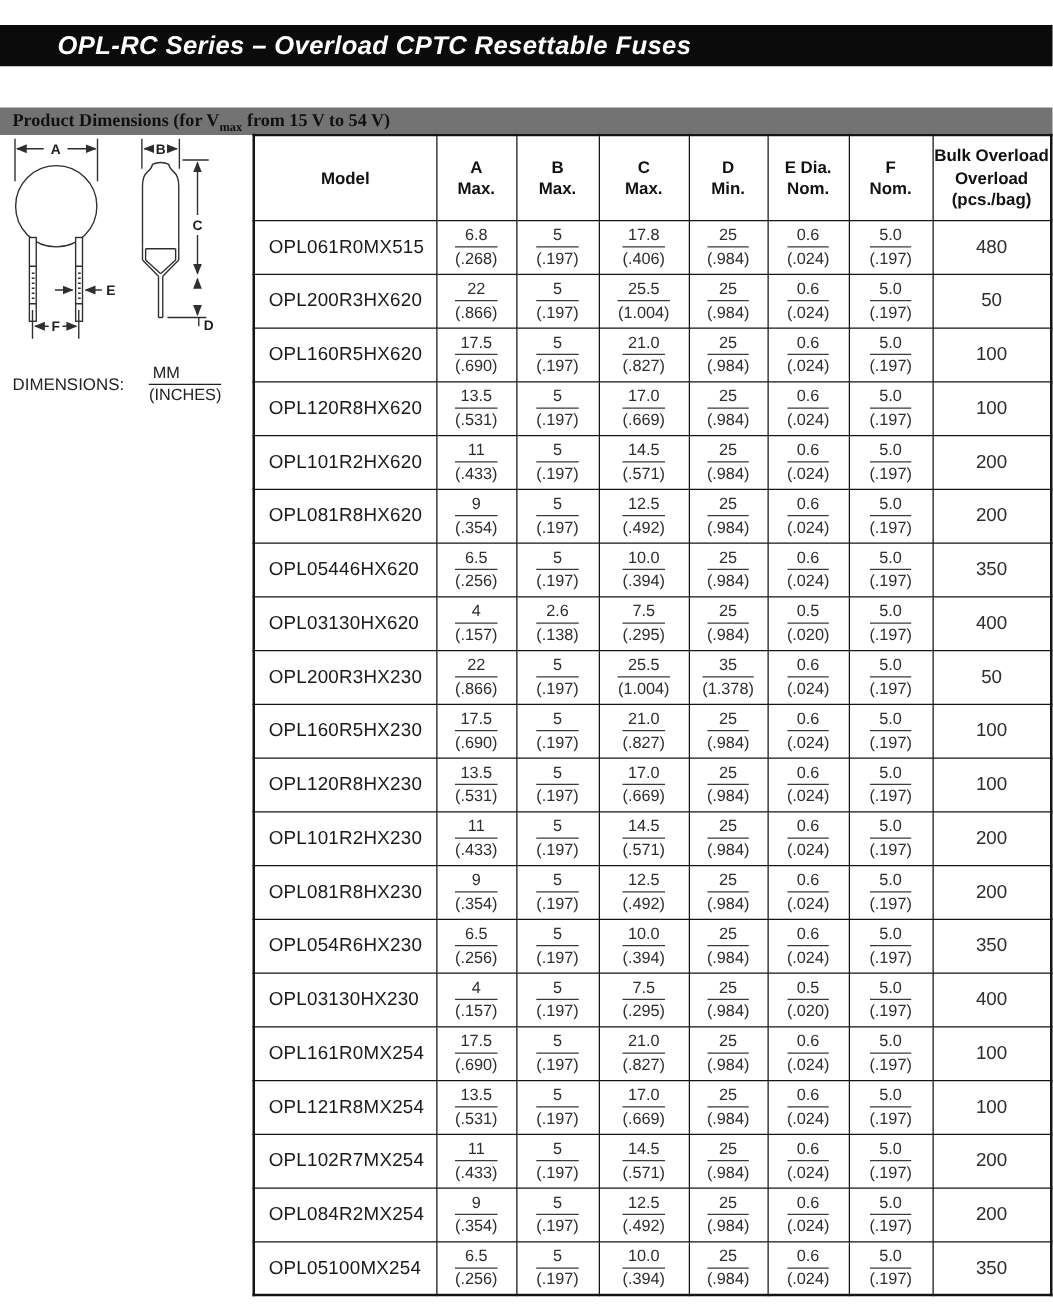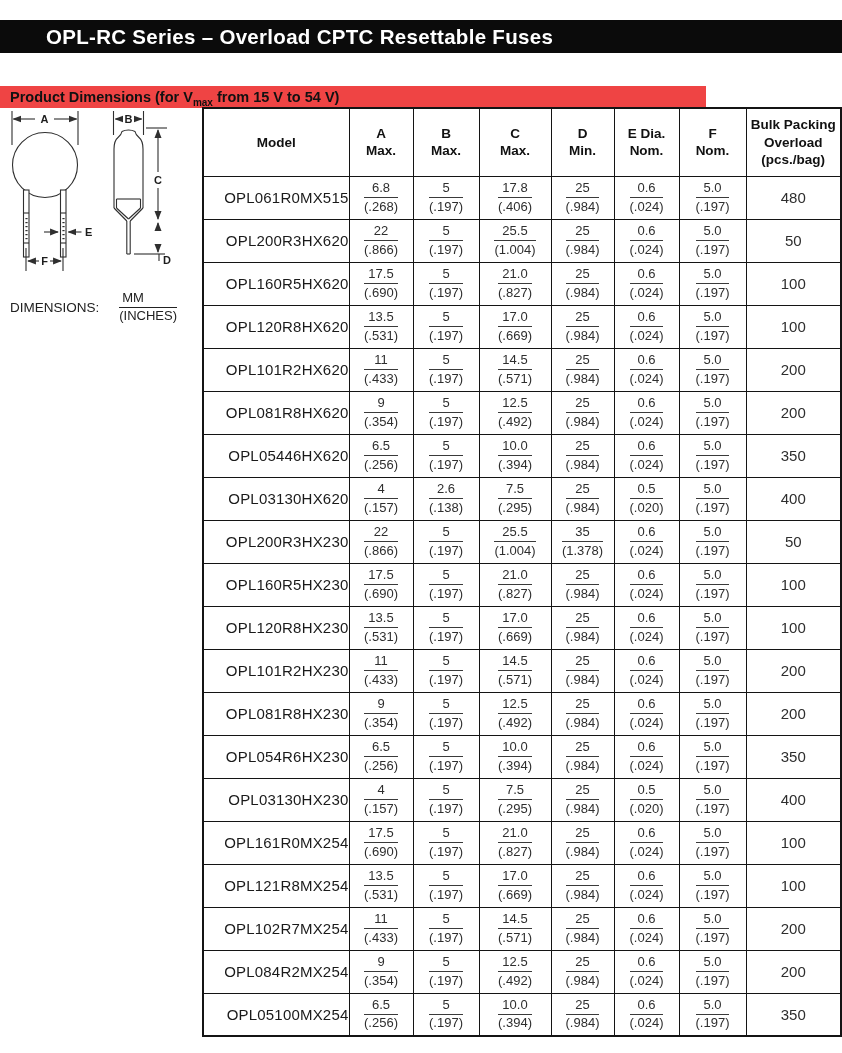--- a/index.html
+++ b/index.html
@@ -3,29 +3,29 @@
 <meta charset="utf-8">
 <style>
   html,body { margin:0; padding:0; }
   body {
     width:842px; height:1053px; background:#ffffff; position:relative;
     font-family:"Liberation Sans", sans-serif; color:#1d1d1d;
     -webkit-font-smoothing:antialiased;
   }
   .title-bar {
     position:absolute; left:0; top:20px; width:842px; height:33px;
-    background:#0b0b0b; display:flex; align-items:center;
+    background:#0b0b0b; display:flex; align-items:center;font-style:italic;
   }
   .title-bar .title-text {
     color:#ffffff; font-weight:bold; font-size:20.5px;
     padding-left:46px; letter-spacing:0.3px; white-space:nowrap;
   }
   .section-bar {
-    position:absolute; left:0; top:86px; width:706px; height:22px;
-    background:#ef4444; display:flex; align-items:center;
+    position:absolute; left:0; top:86px; width:842px; height:22px;
+    background:#737373; display:flex; align-items:center;font-family:Liberation Serif, serif;
   }
   .section-bar .section-text {
     font-weight:bold; font-size:14.5px; padding-left:10px; color:#111;
     white-space:nowrap;
   }
   .section-bar sub { font-size:10px; line-height:0; }
   svg.diagram { position:absolute; left:2px; top:108px; }
   svg.diagram text { font-family:"Liberation Sans", sans-serif; font-weight:bold; fill:#1d1d1d; }
   .dims-note {
     position:absolute; left:10px; top:291px;
@@ -43,21 +43,21 @@
   }
   .dim-table th, .dim-table td { border:1.5px solid #141414; padding:0; }
   .dim-table thead tr { height:68px; }
   .dim-table tbody tr { height:43px; }
   .dim-table th {
     font-size:13.5px; font-weight:bold; text-align:center;
     line-height:1.28; color:#111;
   }
   .dim-table td { text-align:center; vertical-align:middle; }
   .dim-table td.model-cell {
-    text-align:right; padding-left:11px; font-size:15px;
+    text-align:left; padding-left:11px; font-size:15px;
     letter-spacing:0.2px; color:#1a1a1a; white-space:nowrap;
   }
   .frac {
     display:inline-block; vertical-align:middle; color:#2e2e2e;
     font-size:13px; line-height:1.12; text-align:center;
   }
   .frac .num { display:block; border-bottom:1.3px solid #3a3a3a; padding:0 3px 1.5px; }
   .frac .den { display:block; padding-top:1.5px; }
   .dim-table td.qty-cell { font-size:15px; color:#2e2e2e; }
 </style>
@@ -199,21 +199,21 @@
         </th>
       <th>
           <div>E Dia.</div>
           <div>Nom.</div>
         </th>
       <th>
           <div>F</div>
           <div>Nom.</div>
         </th>
       <th>
-          <div>Bulk Packing</div>
+          <div>Bulk Overload</div>
           <div>Overload</div>
           <div>(pcs./bag)</div>
         </th>
     </tr>
   </thead>
   <tbody>
       <tr>
         <td class="model-cell">OPL061R0MX515</td>
         <td><span class="frac"><span class="num">6.8</span><span class="den">(.268)</span></span></td>
         <td><span class="frac"><span class="num">5</span><span class="den">(.197)</span></span></td>

